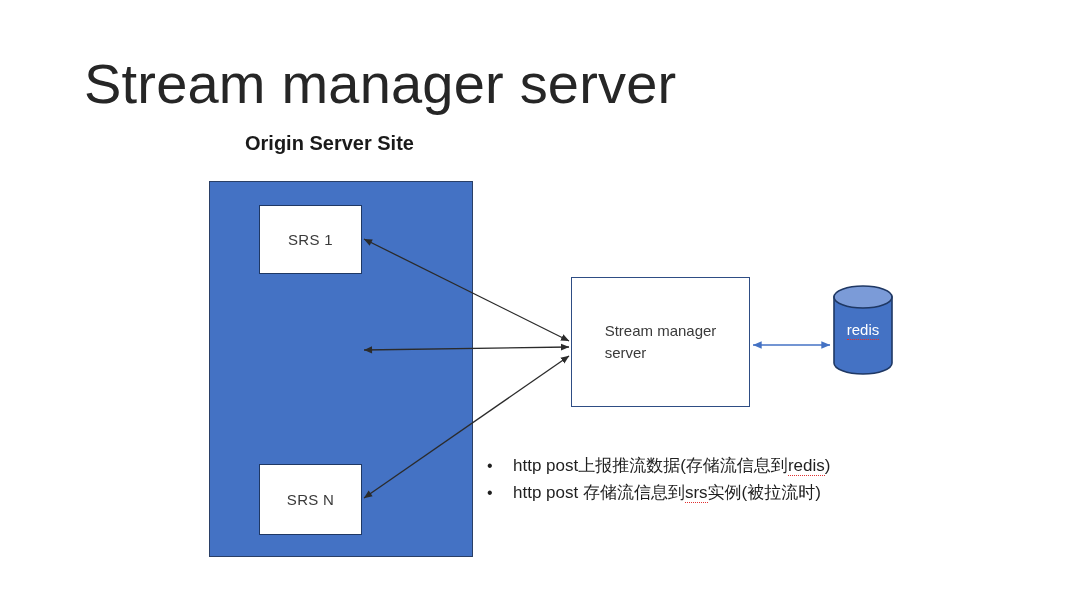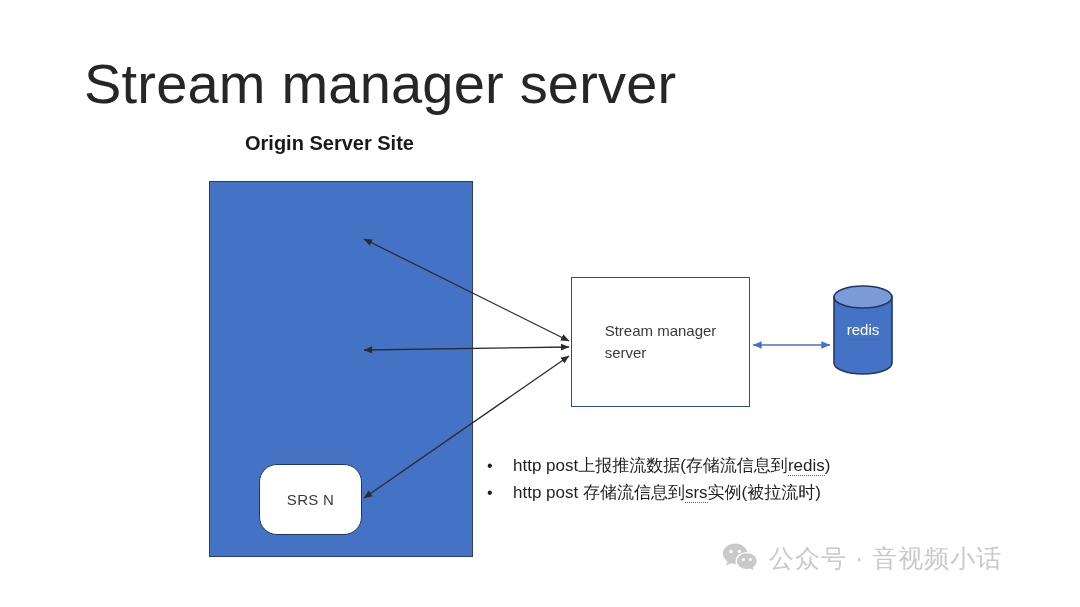--- a/index.html
+++ b/index.html
@@ -66,21 +66,21 @@
     box-sizing: border-box;
     display: flex;
     align-items: center;
     justify-content: center;
     font-size: 15px;
     color: #3a3a3a;
     letter-spacing: 0.3px;
   }
   #srs-node-1 { left: 259px; top: 205px;  width: 103px; height: 69px; }
   #srs-node-2 { left: 259px; top: 313px;  width: 103px; height: 70px; }
-  #srs-node-n { left: 259px; top: 464px;  width: 103px; height: 71px; border-radius: 18px; }
+  #srs-node-n { left: 259px; top: 464px;  width: 103px; height: 71px; }
 
   
   #manager-box {
     position: absolute;
     left: 571px;
     top: 277px;
     width: 179px;
     height: 130px;
     background: #ffffff;
     border: 1px solid #2E4D84;
@@ -178,20 +178,23 @@
 <body>
 
 <div id="slide">
 
   <div id="slide-title">Stream manager server</div>
 
   <div id="site-caption">Origin Server Site</div>
 
   <div id="origin-site-box"></div>
 
+  <div class="srs-node" id="srs-node-1">
+    <span>SRS 1</span>
+  </div>
   <div class="srs-node" id="srs-node-n">
     <span>SRS N</span>
   </div>
 
   <div id="manager-box">
     <div>
       <div>Stream manager</div>
       <div>server</div>
     </div>
   </div>
@@ -235,28 +238,14 @@
     <div class="bullet-row">
       <span class="bullet-marker">•</span>
       <span><span>http post上报推流数据(存储流信息到</span><span class="misspell">redis</span><span>)</span></span>
     </div>
     <div class="bullet-row">
       <span class="bullet-marker">•</span>
       <span><span>http post 存储流信息到</span><span class="misspell">srs</span><span>实例(被拉流时)</span></span>
     </div>
   </div>
 
-  <div id="watermark">
-    <svg id="wechat-icon" width="36" height="30" viewBox="0 0 36 30" xmlns="http://www.w3.org/2000/svg">
-      <path d="M13.2,0.6 C6.3,0.6 0.9,5.1 0.9,10.6 C0.9,13.7 2.6,16.5 5.4,18.4 L4.1,22.6 L9.0,20.2
-               C10.3,20.6 11.7,20.8 13.2,20.8 C20.1,20.8 25.5,16.2 25.5,10.7 C25.5,5.1 20.1,0.6 13.2,0.6 Z" fill="#c9c9c9"></path>
-      <circle cx="9.0" cy="8.6" r="1.75" fill="#ffffff"></circle>
-      <circle cx="17.3" cy="8.6" r="1.75" fill="#ffffff"></circle>
-      <path d="M24.8,9.6 C18.9,9.6 14.2,13.4 14.2,18.1 C14.2,22.8 18.9,26.7 24.8,26.7
-               C26.1,26.7 27.3,26.5 28.4,26.2 L32.7,28.3 L31.6,24.6 C34.0,22.9 35.4,20.7 35.4,18.1
-               C35.4,13.4 30.7,9.6 24.8,9.6 Z" fill="#c9c9c9" stroke="#ffffff" stroke-width="1.3"></path>
-      <circle cx="21.4" cy="16.6" r="1.5" fill="#ffffff"></circle>
-      <circle cx="28.4" cy="16.6" r="1.5" fill="#ffffff"></circle>
-    </svg>
-    <div id="watermark-text">公众号 · 音视频小话</div>
-  </div>
 
 </div>
 
 </body></html>

